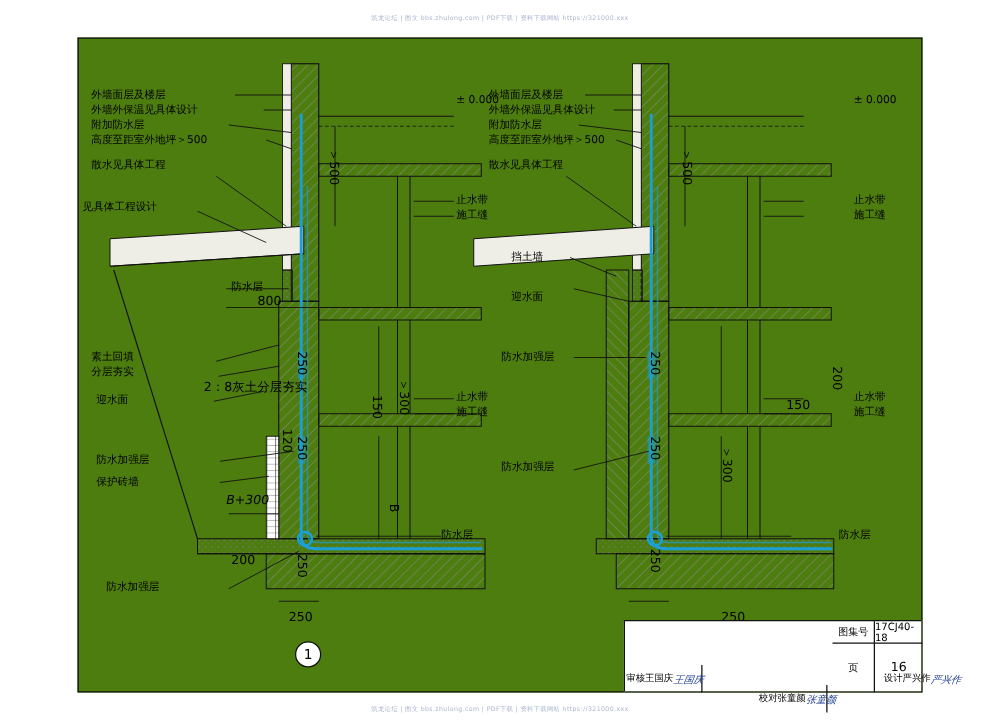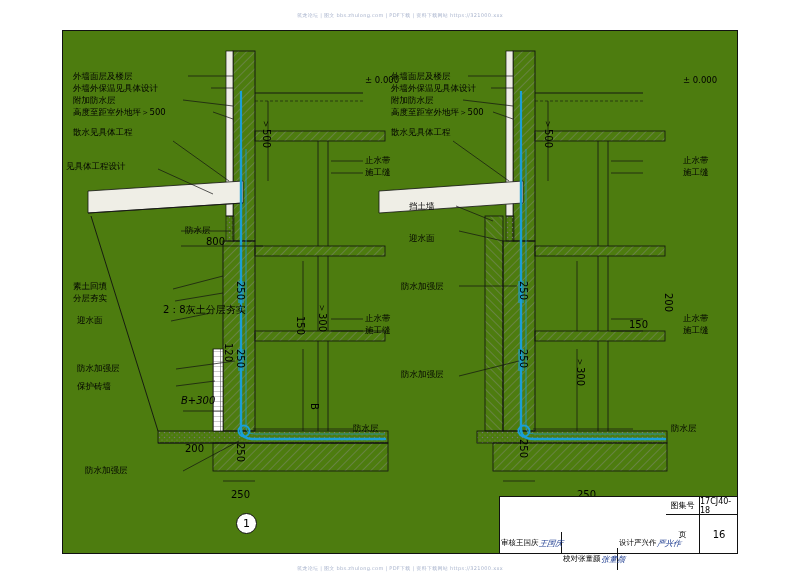--- a/index.html
+++ b/index.html
@@ -58,21 +58,21 @@
     border-right:1.1px solid #111;box-sizing:border-box;
     display:flex;align-items:center;justify-content:center;font-size:8px;color:#000;
   }
   .tb-page-val{
     position:absolute;left:200px;top:18px;width:38px;height:39px;
     box-sizing:border-box;
     display:flex;align-items:center;justify-content:center;font-size:10px;color:#000;
   }
   .tb-sign{
     position:absolute;left:0;top:35px;width:166px;height:22px;
-    display:flex;box-sizing:border-box;
+    display:flex;box-sizing:border-box;gap:44px;
   }
   .tb-sign .cell{
     display:flex;align-items:center;justify-content:flex-start;
     font-size:7.5px;color:#000;white-space:nowrap;padding-left:1px;
     border-right:1px solid #111;box-sizing:border-box;height:100%;
   }
   .tb-sign .cell:last-child{border-right:0;}
   .sig{
     font-family:"DejaVu Serif","Liberation Serif",serif;
     font-size:8px;color:#1b3a8f;font-style:italic;

